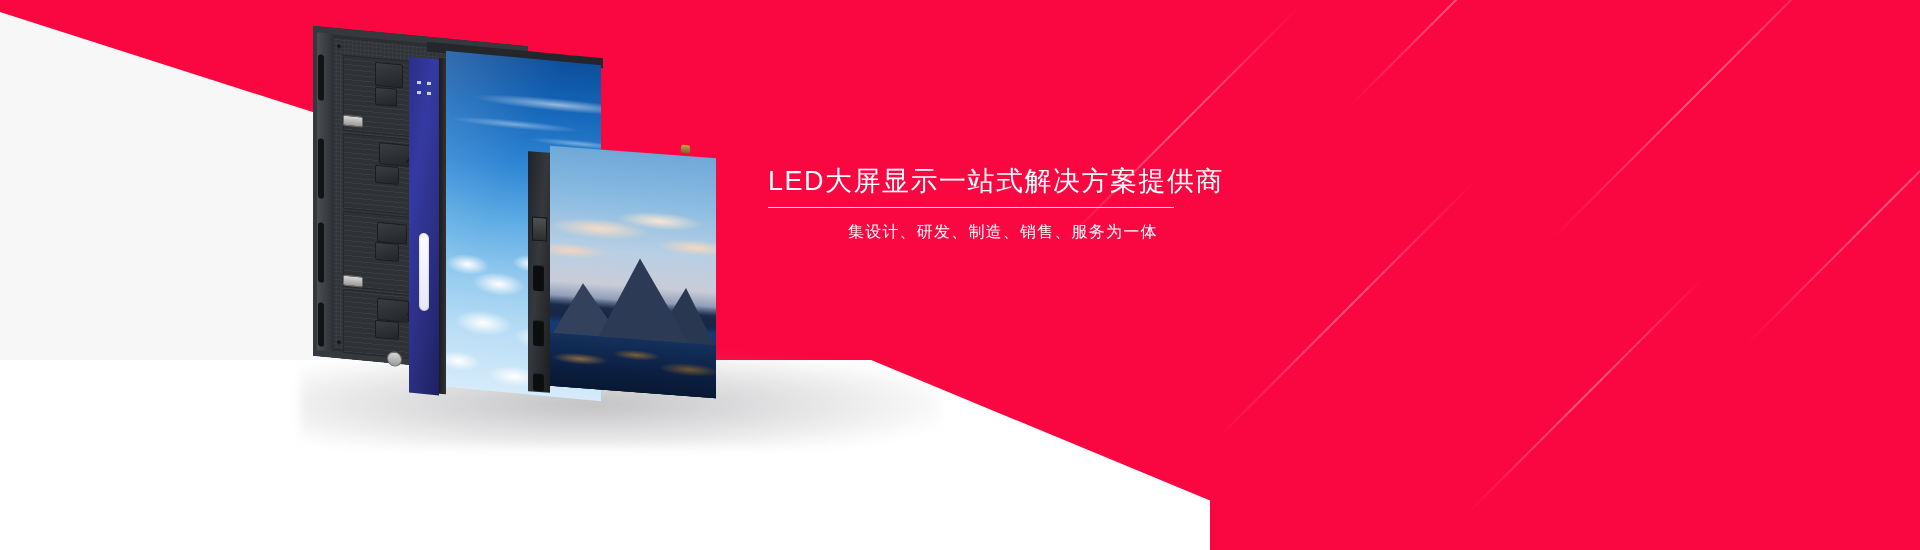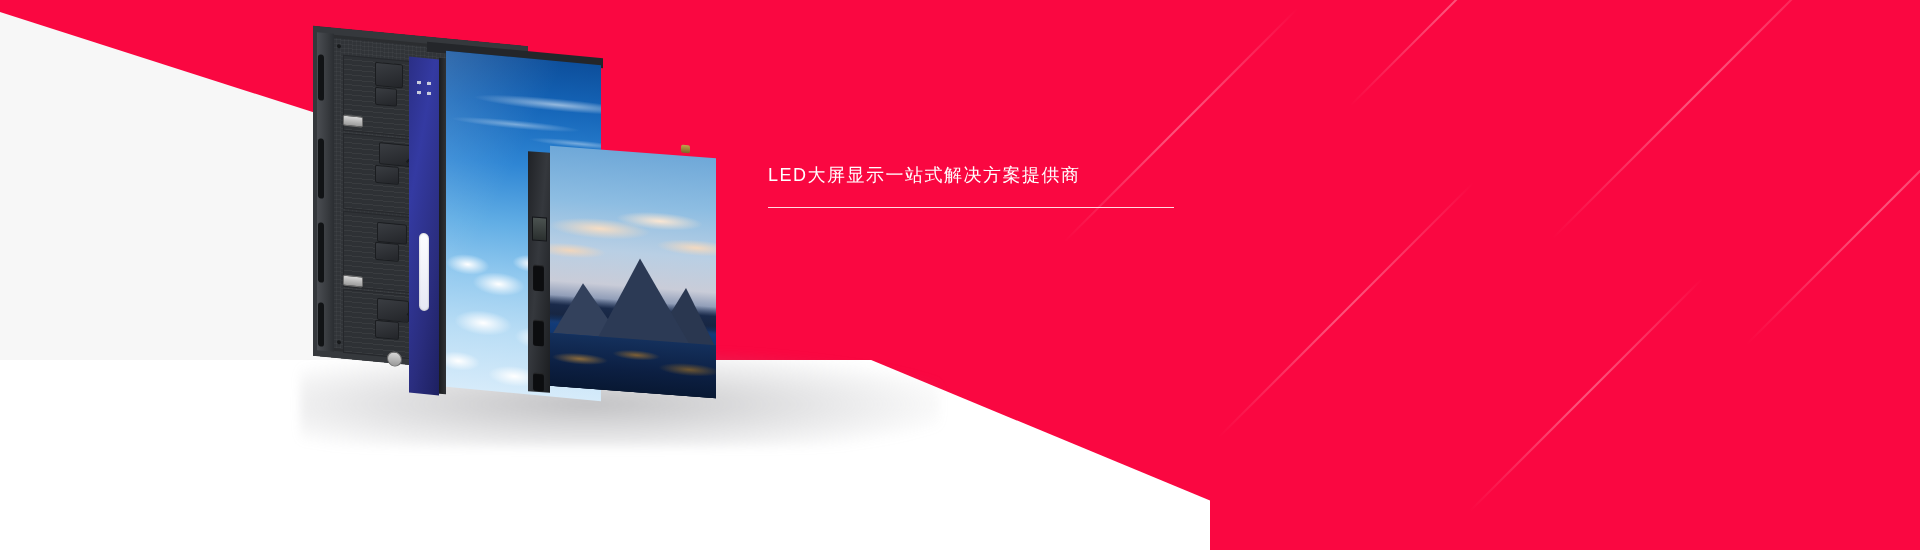--- a/index.html
+++ b/index.html
@@ -286,21 +286,21 @@
     line-height: 1.1;
     font-weight: 700;
     color: #ffffff;
     letter-spacing: 8px;
     white-space: nowrap;
     text-shadow: 0 1px 2px rgba(0,0,0,0.10);
   }
   .subtitle {
     position: absolute;
     left: 88px; top: 163px;
-    font-size: 18px;
+    font-size: 27px;
     color: #ffffff;
     letter-spacing: 1.5px;
     white-space: nowrap;
     font-weight: 400;
   }
   .divider {
     position: absolute;
     left: 88px; top: 207px;
     width: 406px; height: 1px;
     background: rgba(255,255,255,0.85);
@@ -406,15 +406,16 @@
     </div>
 
   </div>
 
   <div class="text-block">
 
     <div class="subtitle">LED大屏显示一站式解决方案提供商</div>
 
     <div class="divider"></div>
 
+    <div class="tagline">集设计、研发、制造、销售、服务为一体</div>
   </div>
 
 </div>
 
 </body></html>

